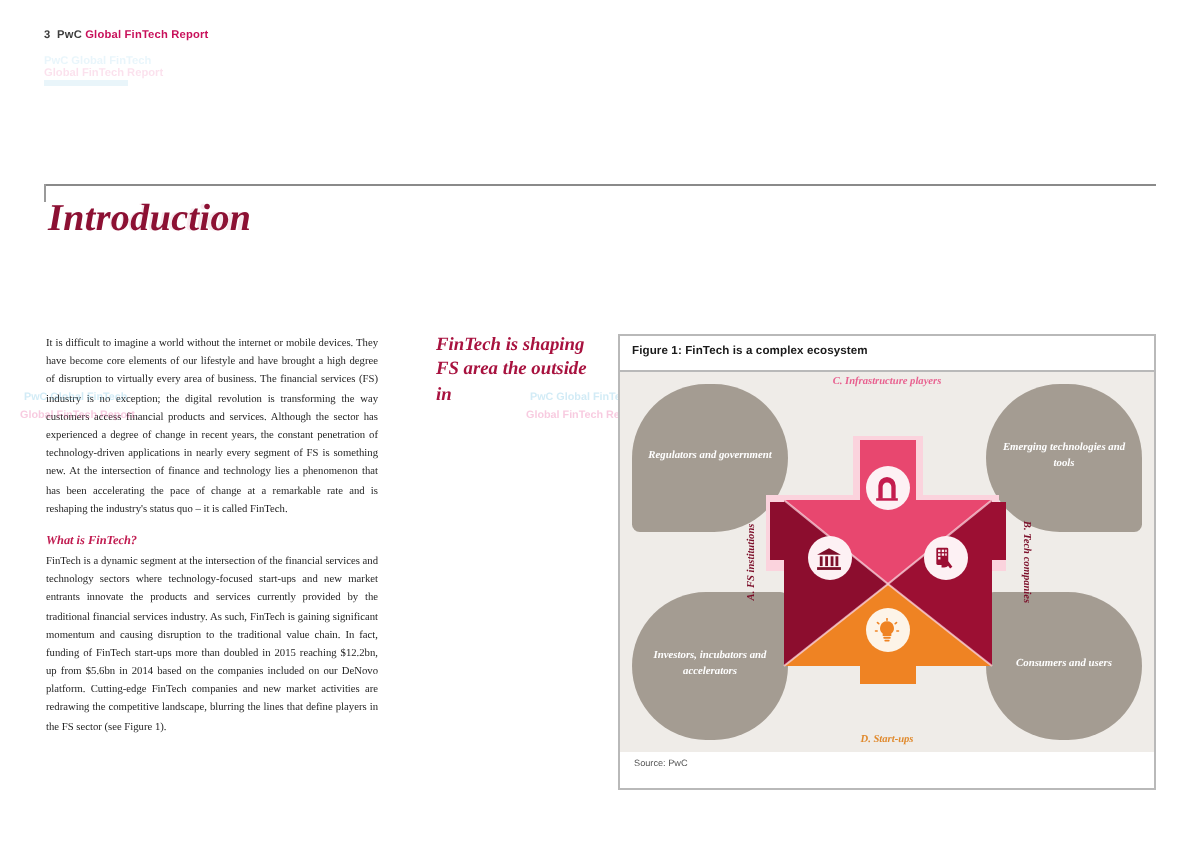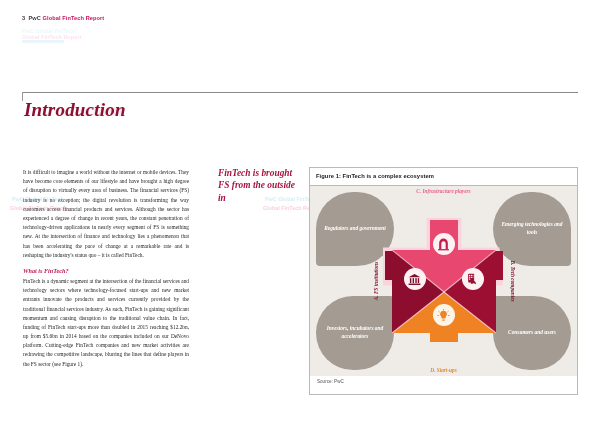--- a/index.html
+++ b/index.html
@@ -287,21 +287,21 @@
   <p>It is difficult to imagine a world without the internet or mobile devices. They have become core elements of our lifestyle and have brought a high degree of disruption to virtually every area of business. The financial services (FS) industry is no exception; the digital revolution is transforming the way customers access financial products and services. Although the sector has experienced a degree of change in recent years, the constant penetration of technology-driven applications in nearly every segment of FS is something new. At the intersection of finance and technology lies a phenomenon that has been accelerating the pace of change at a remarkable rate and is reshaping the industry's status quo – it is called FinTech.</p>
   <div class="sub-head">What is FinTech?</div>
   <p>FinTech is a dynamic segment at the intersection of the financial services and technology sectors where technology-focused start-ups and new market entrants innovate the products and services currently provided by the traditional financial services industry. As such, FinTech is gaining significant momentum and causing disruption to the traditional value chain. In fact, funding of FinTech start-ups more than doubled in 2015 reaching $12.2bn, up from $5.6bn in 2014 based on the companies included on our DeNovo platform. Cutting-edge FinTech companies and new market activities are redrawing the competitive landscape, blurring the lines that define players in the FS sector (see Figure 1).</p>
 </div>
 
 <div class="wm wm-a">PwC Global FinTech</div>
 <div class="wm wm-b">Global FinTech Report</div>
 <div class="wm wm-c">PwC Global FinTech</div>
 <div class="wm wm-d">Global FinTech Report</div>
 
-<div class="pull-quote">FinTech is brought FS from the outside in</div>
+<div class="pull-quote">FinTech is shaping FS area the outside in</div>
 
 <div class="figure-panel">
 
   <div class="figure-title">Figure 1: FinTech is a complex ecosystem</div>
   <div class="figure-title-rule"></div>
 
   <div class="figure-canvas">
 
     <div class="q-bubble q-tl">
       <span>Regulators and government</span>

